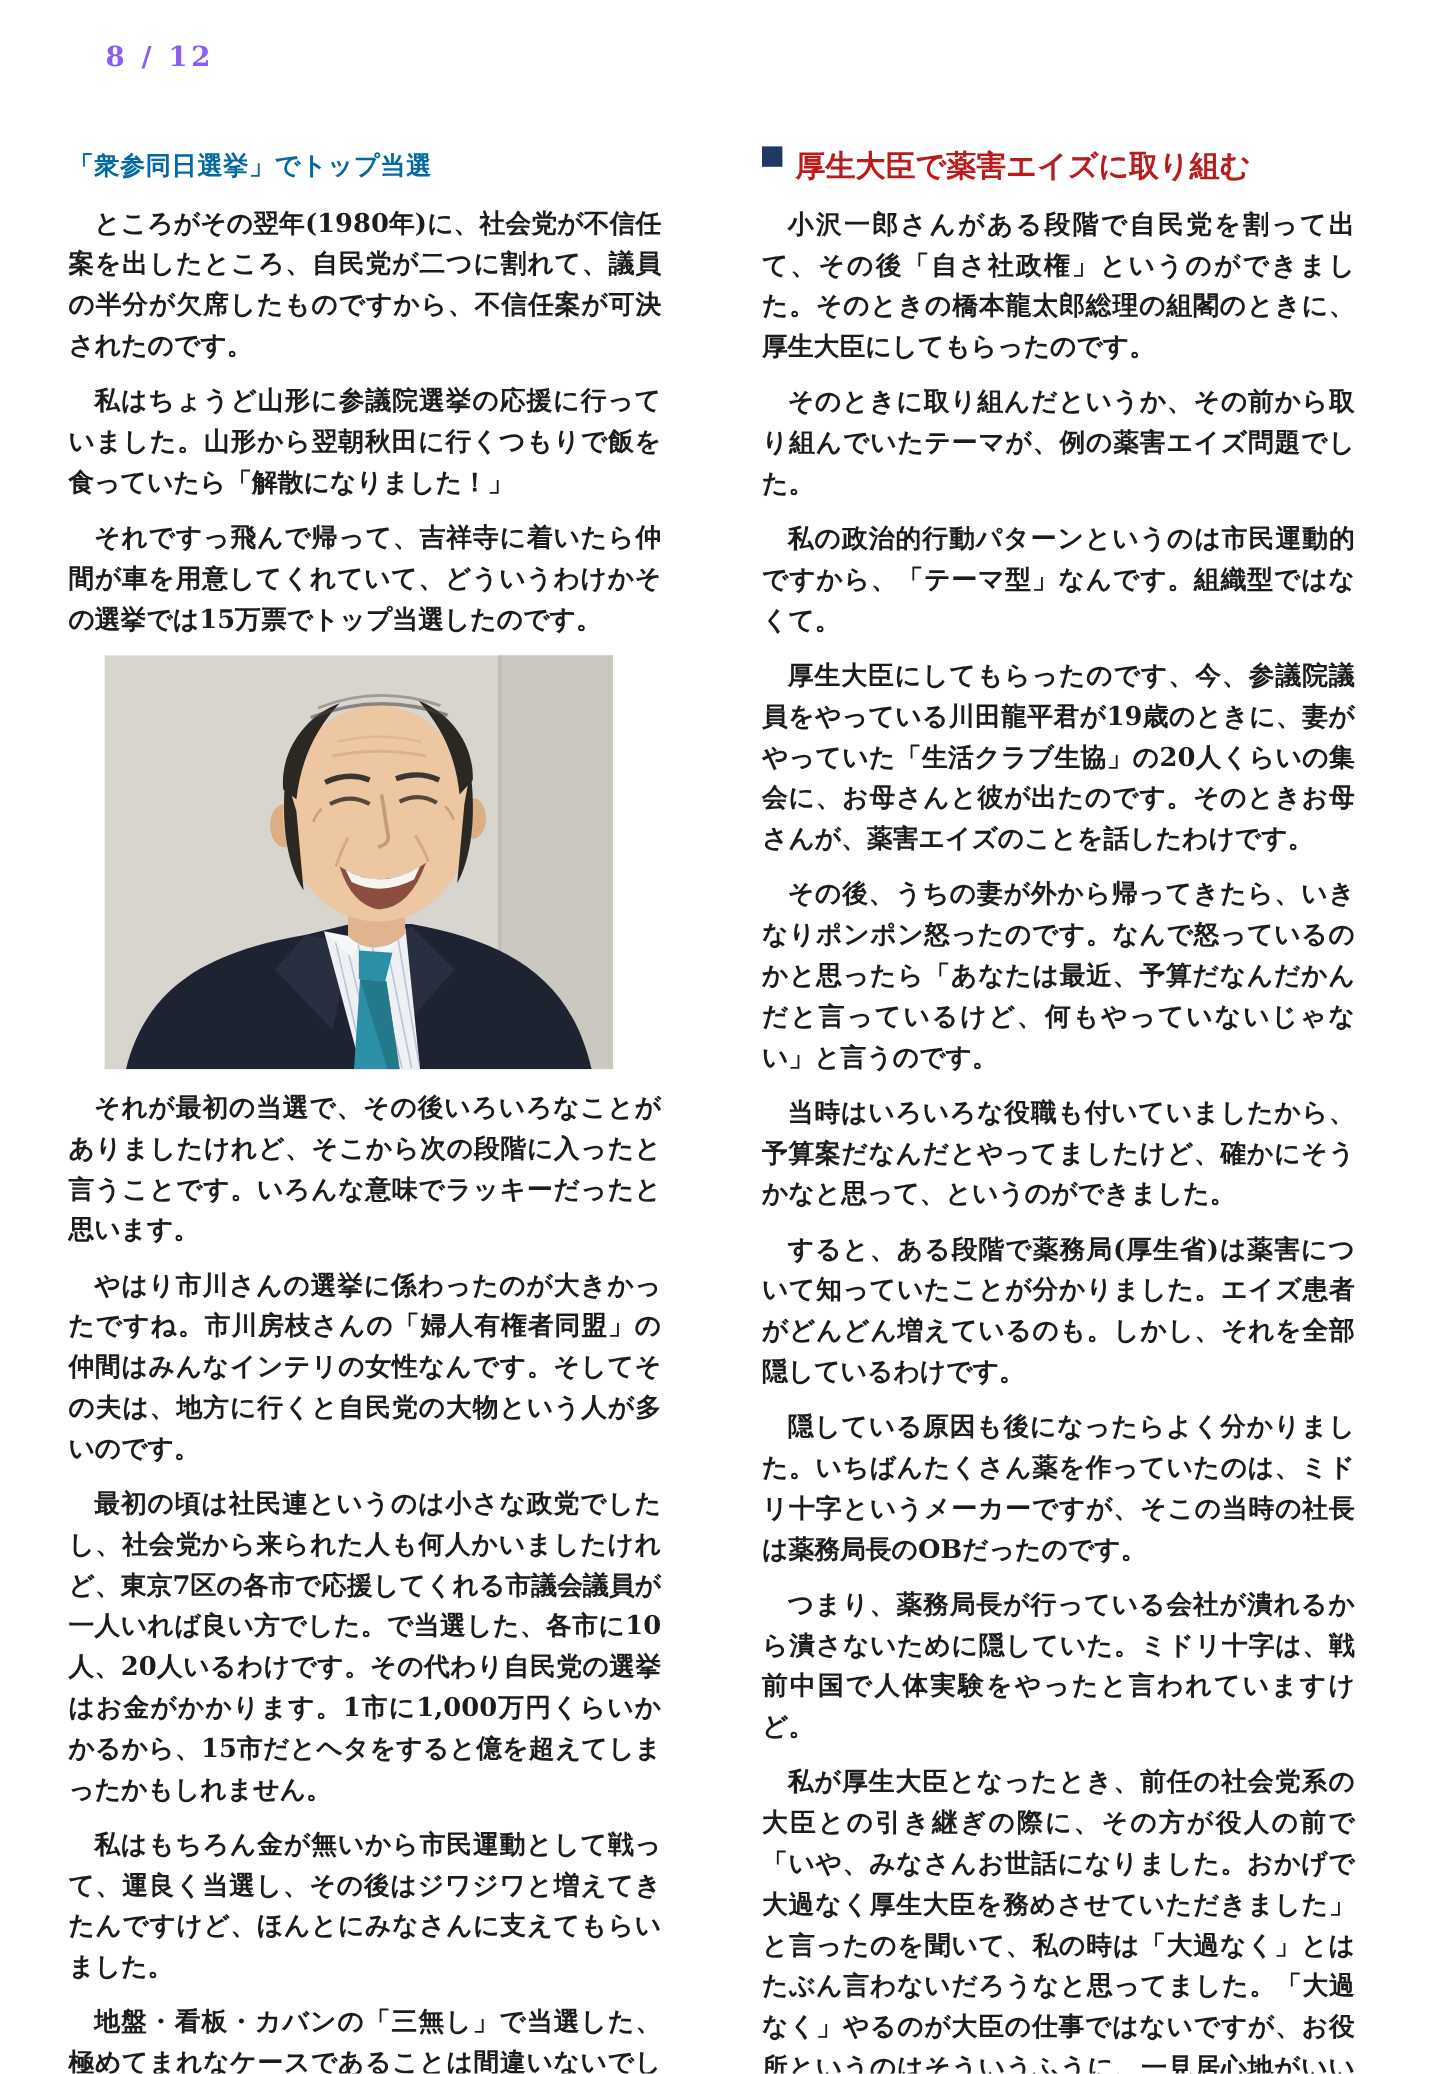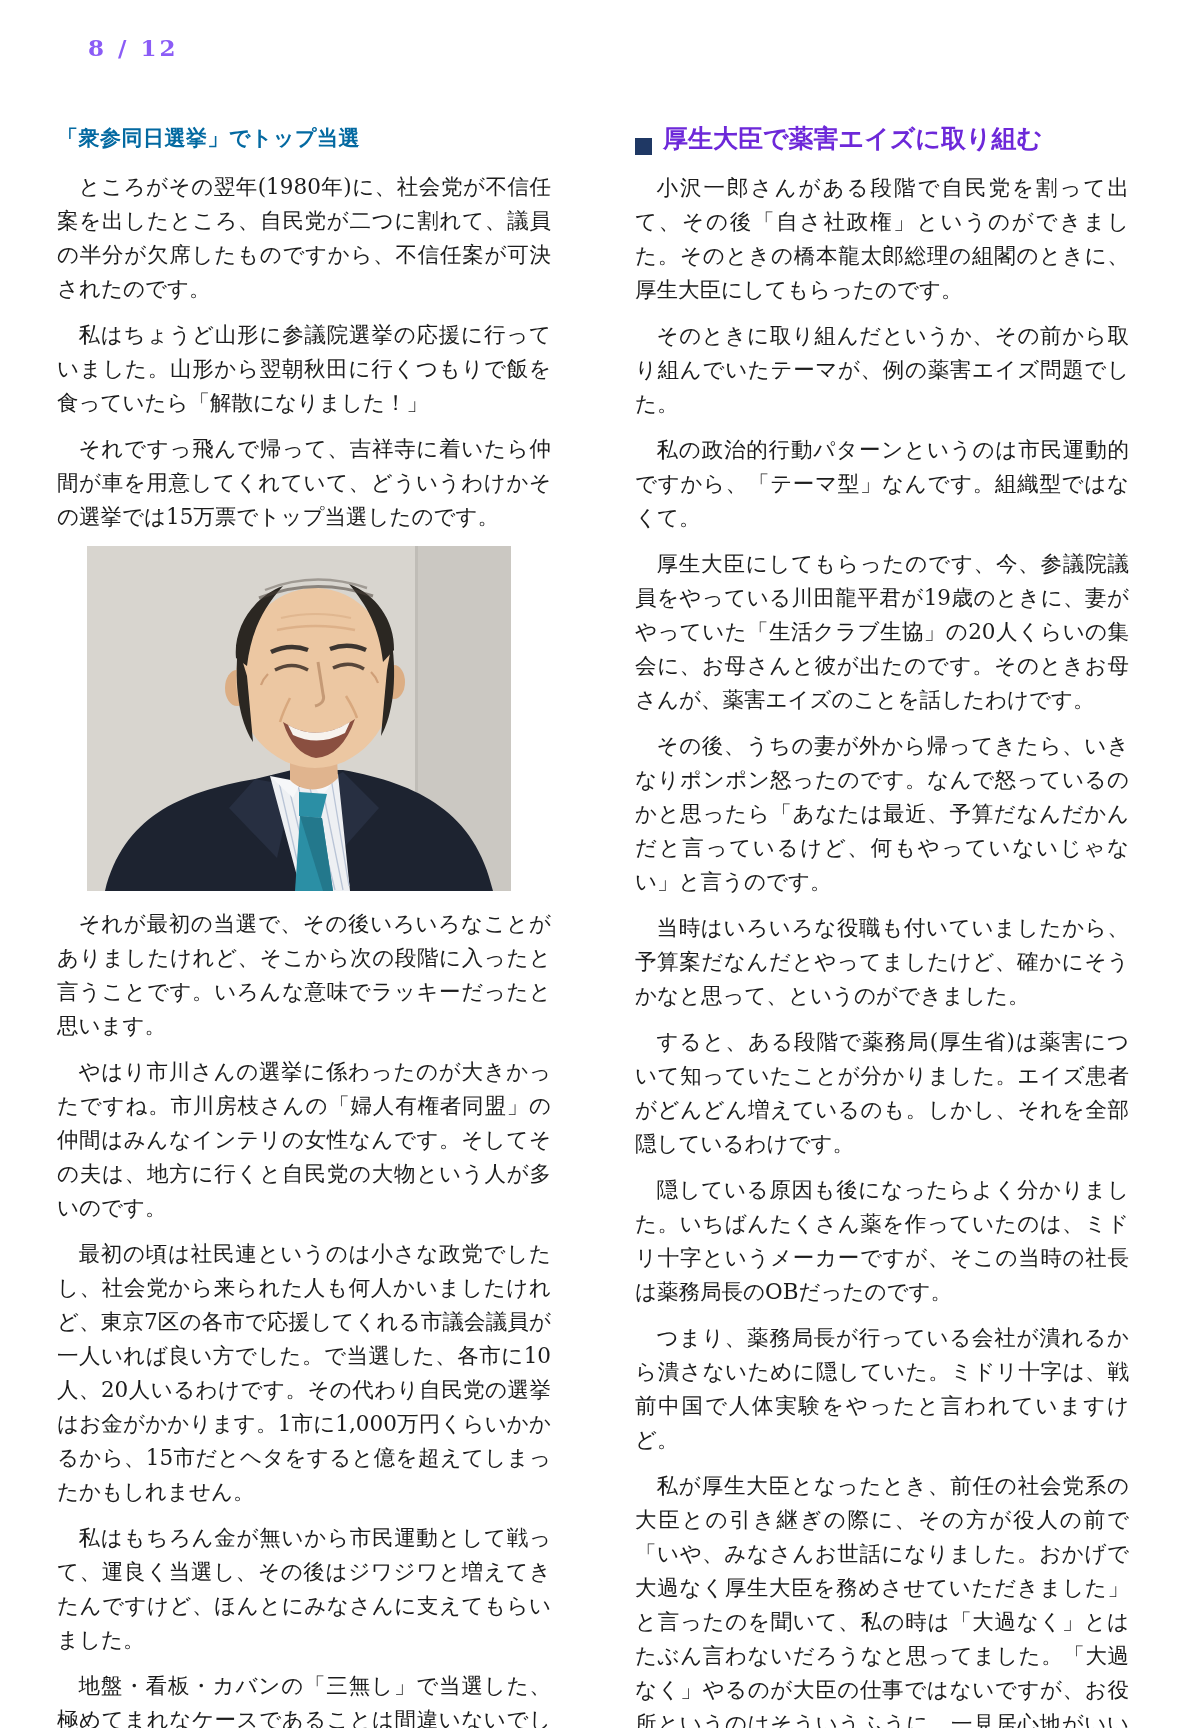--- a/index.html
+++ b/index.html
@@ -8,30 +8,30 @@
     font-family:"DejaVu Serif","Liberation Serif",serif;color:#1c1c1c;overflow:hidden;
   }
   .page-number{
     position:absolute;top:34px;left:88px;
     font-size:23px;font-weight:700;letter-spacing:3px;color:#8b5cf6;
   }
   .columns{position:absolute;top:120px;left:57px;display:flex;gap:84px;}
   .col{width:494px;}
   .col p{
     margin:0 0 12px;font-size:21.5px;line-height:34px;
-    text-indent:1em;text-align:justify;
+    text-indent:1em;text-align:justify;font-weight:bold;
   }
   .h-left{
     margin:4px 0 18px;font-family:"DejaVu Sans","Liberation Sans",sans-serif;
     font-size:21px;font-weight:600;color:#0369a1;letter-spacing:.5px;
   }
   .h-right{
     margin:2px 0 16px;font-family:"DejaVu Sans","Liberation Sans",sans-serif;
-    font-size:25px;font-weight:700;color:#6d28d9;
-    display:flex;align-items:flex-end;gap:11px;
+    font-size:25px;font-weight:700;color:#b91c1c;
+    display:flex;align-items:flex-start;gap:11px;
   }
   .bullet{width:17px;height:17px;background:#1f3864;flex:none;}
   figure.photo{margin:8px 0 16px 30px;width:424px;height:345px;padding:0;}
   figure.photo svg{display:block;}
 </style>
 </head>
 <body>
 
 <div class="page-number">8 / 12</div>
 

